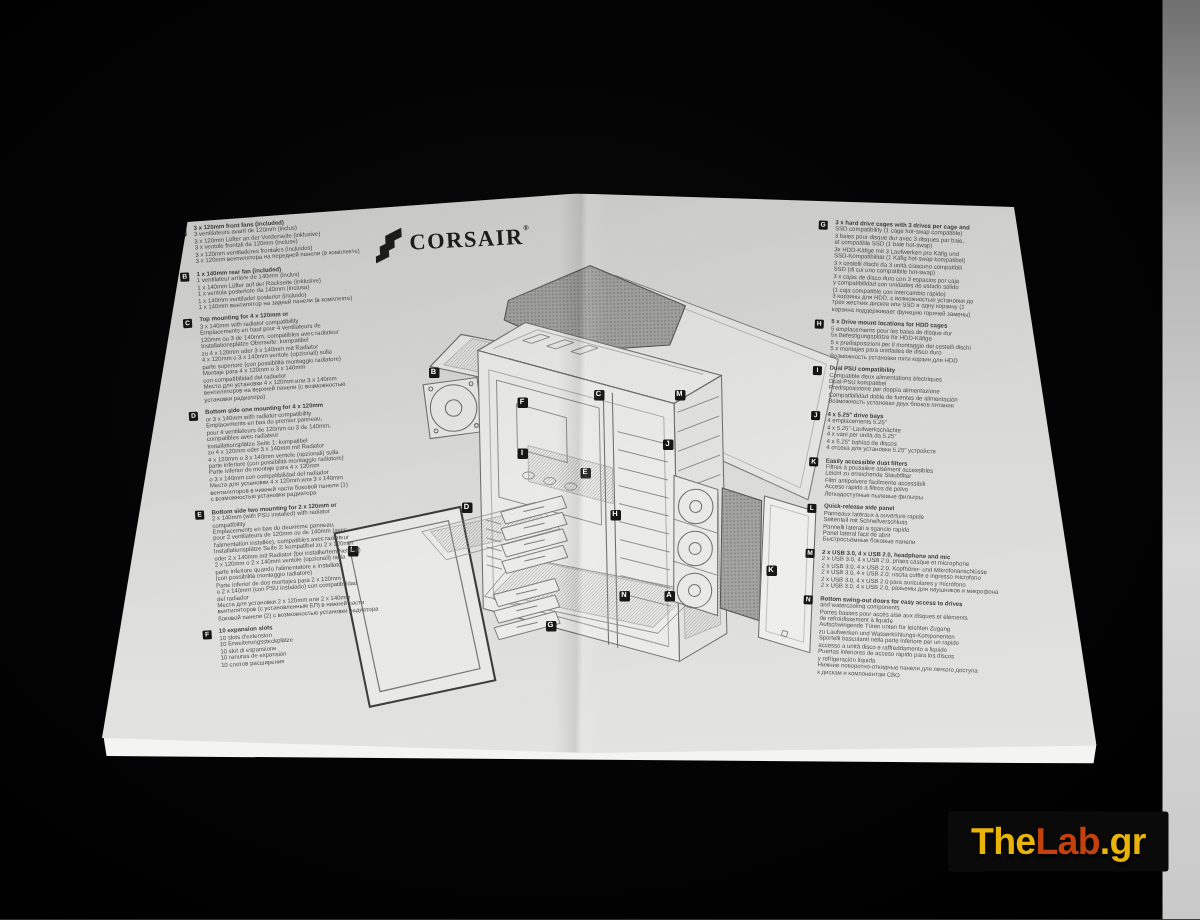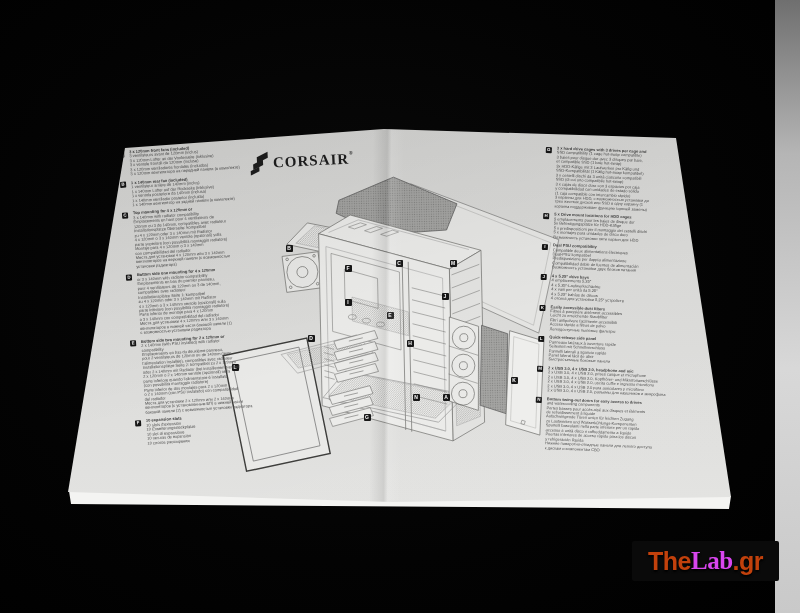--- a/index.html
+++ b/index.html
@@ -37,22 +37,22 @@
   #logo sup{font-size:5px;vertical-align:top;}
   
   #diagram{position:absolute;left:0;top:0;}
   .callout{position:absolute;width:7px;height:7px;background:#161616;color:#fff;border-radius:1px;
       font-size:5px;line-height:7px;text-align:center;font-weight:bold;}
   
   #watermark{position:absolute;left:632px;top:541px;width:147px;height:40px;background:#0a0a0a;
       border-radius:2px;display:flex;align-items:center;justify-content:center;
       font-weight:bold;font-size:25px;letter-spacing:-.5px;
       text-shadow:0 2px 2px rgba(0,0,0,.9);}
-  #watermark .silver{color:#c2410c;}
-  #watermark .orange{color:#d946ef;font-family:Liberation Serif, serif;}
+  #watermark .silver{color:#eab308;}
+  #watermark .orange{color:#c2410c;}
 </style>
 </head>
 <body>
 
 <div id="photo">
 
   <div class="right-band"></div>
   <div class="paper-edge"></div>
 
   <div class="paper">

